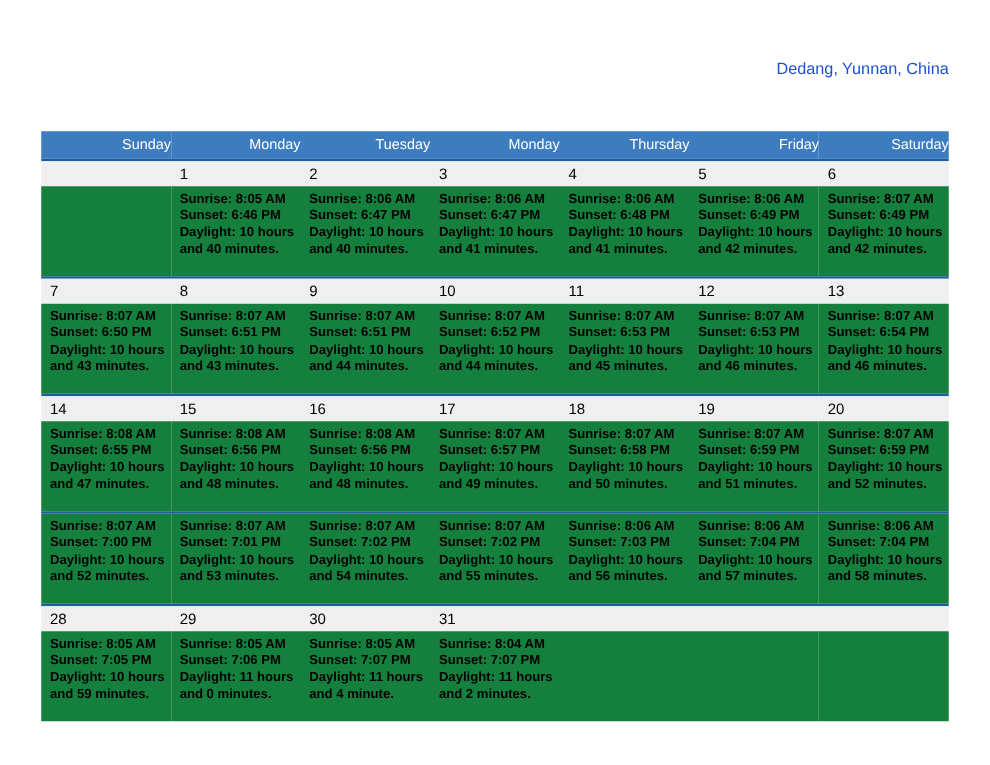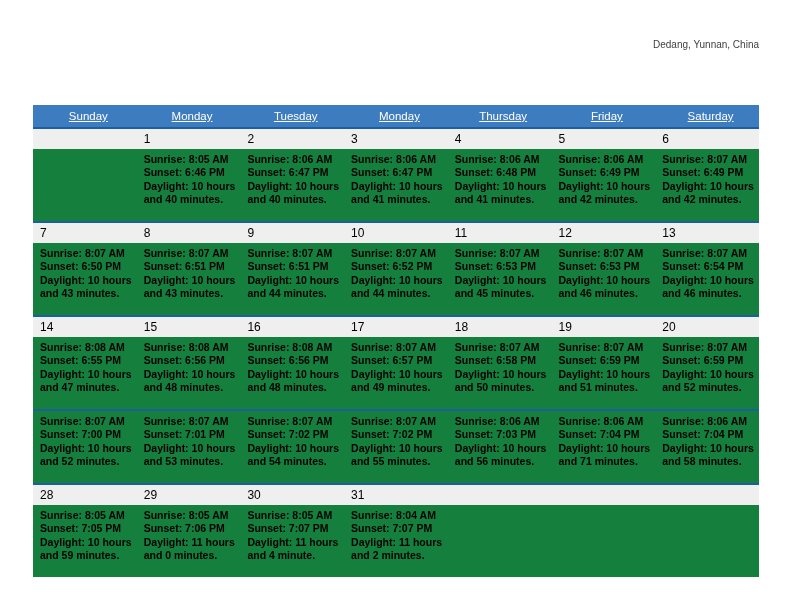--- a/index.html
+++ b/index.html
@@ -73,50 +73,49 @@
     text-align: right;
     width: 420px;
   }
   .cal-title {
     font-size: 27px;
     color: #000000;
     line-height: 34px;
     white-space: nowrap;
   }
   .cal-subtitle {
-    font-size: 10px;
-    color: #404040;
+    font-size: 13px;
+    color: #1d4ed8;
     line-height: 22px;
-    margin-top: 4px;
+    margin-top: 14px;
     white-space: nowrap;
   }
 
   
   .calendar {
     position: absolute;
     left: 33px;
     top: 105px;
     width: 726px;
     border-collapse: collapse;
     table-layout: fixed;
   }
 
   .calendar col { width: 103.714px; }
 
   .dayname-row th {
     background: #3c7cbf;
     color: #ffffff;
     font-size: 11.5px;
     font-weight: normal;
-    text-align: center;
+    text-align: right;
     padding: 5px 0 5px 7px;
     height: 11px;
     vertical-align: middle;
     white-space: nowrap;
-    text-decoration: underline;
   }
 
   .week-sep td {
     height: 2px;
     padding: 0;
     background: #1b5fa0;
     border: none;
     font-size: 0;
     line-height: 0;
   }
@@ -381,21 +380,21 @@
           <td>
             <span class="detail-line">Sunrise: 8:06 AM</span>
             <span class="detail-line">Sunset: 7:03 PM</span>
             <span class="detail-line">Daylight: 10 hours</span>
             <span class="detail-line">and 56 minutes.</span>
           </td>
           <td>
             <span class="detail-line">Sunrise: 8:06 AM</span>
             <span class="detail-line">Sunset: 7:04 PM</span>
             <span class="detail-line">Daylight: 10 hours</span>
-            <span class="detail-line">and 71 minutes.</span>
+            <span class="detail-line">and 57 minutes.</span>
           </td>
           <td>
             <span class="detail-line">Sunrise: 8:06 AM</span>
             <span class="detail-line">Sunset: 7:04 PM</span>
             <span class="detail-line">Daylight: 10 hours</span>
             <span class="detail-line">and 58 minutes.</span>
           </td>
         </tr>
         <tr class="week-sep">
           <td colspan="7"></td>

